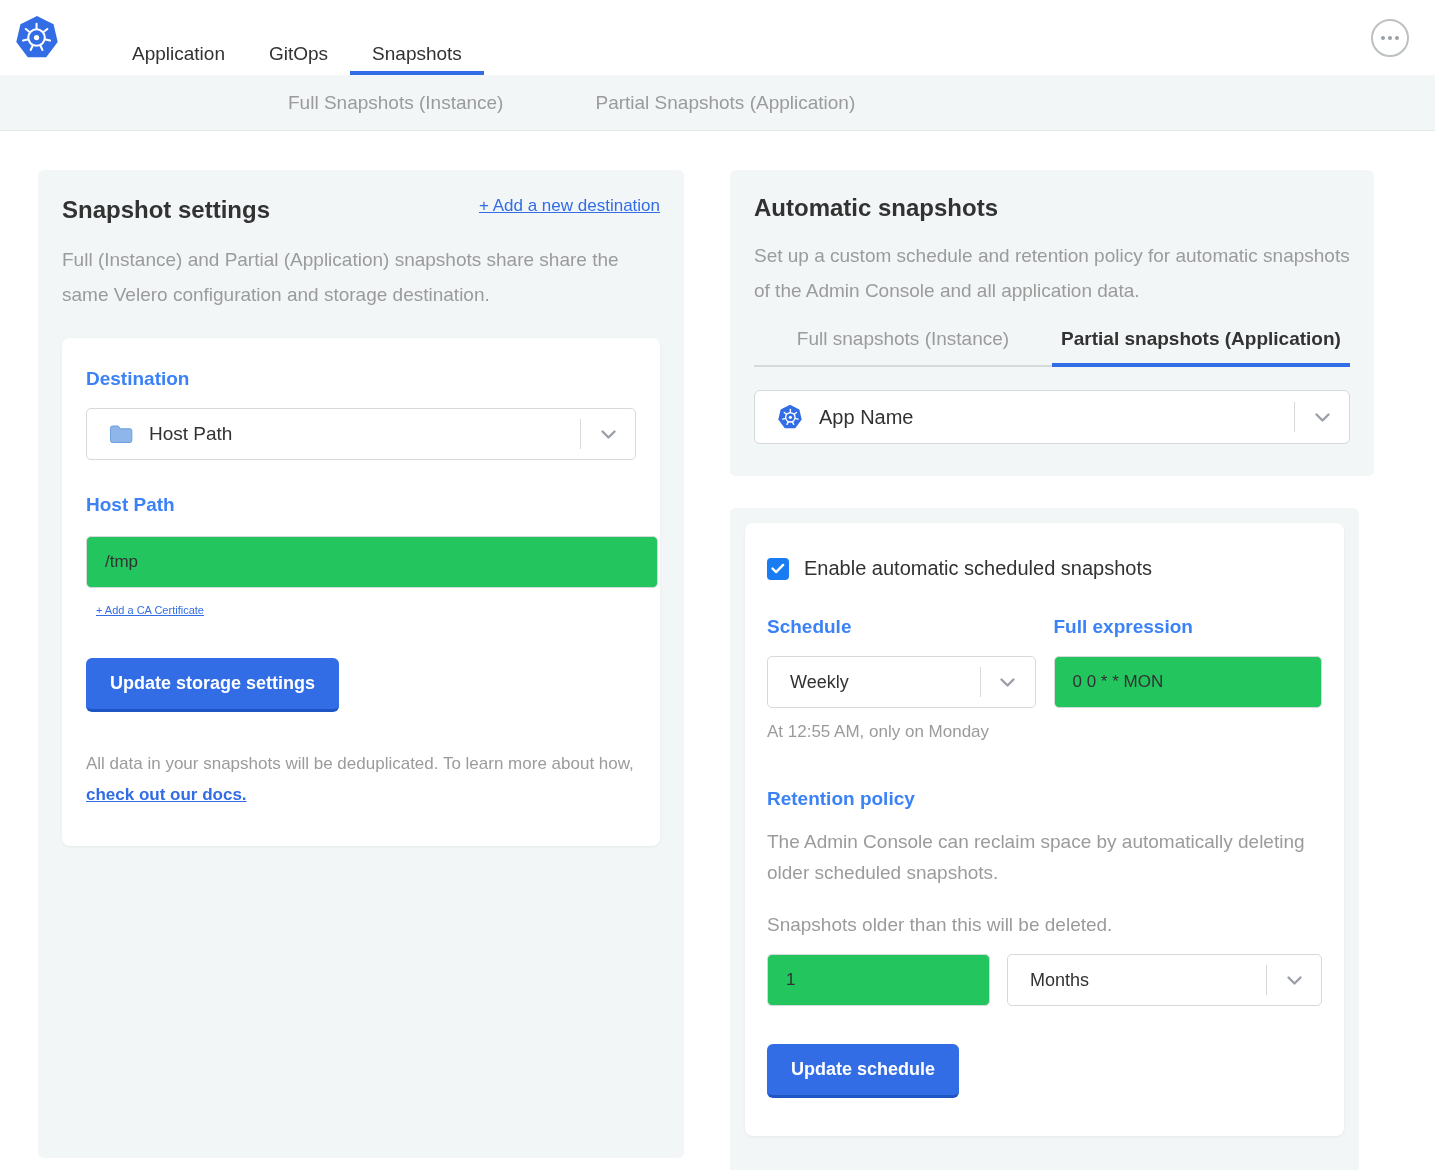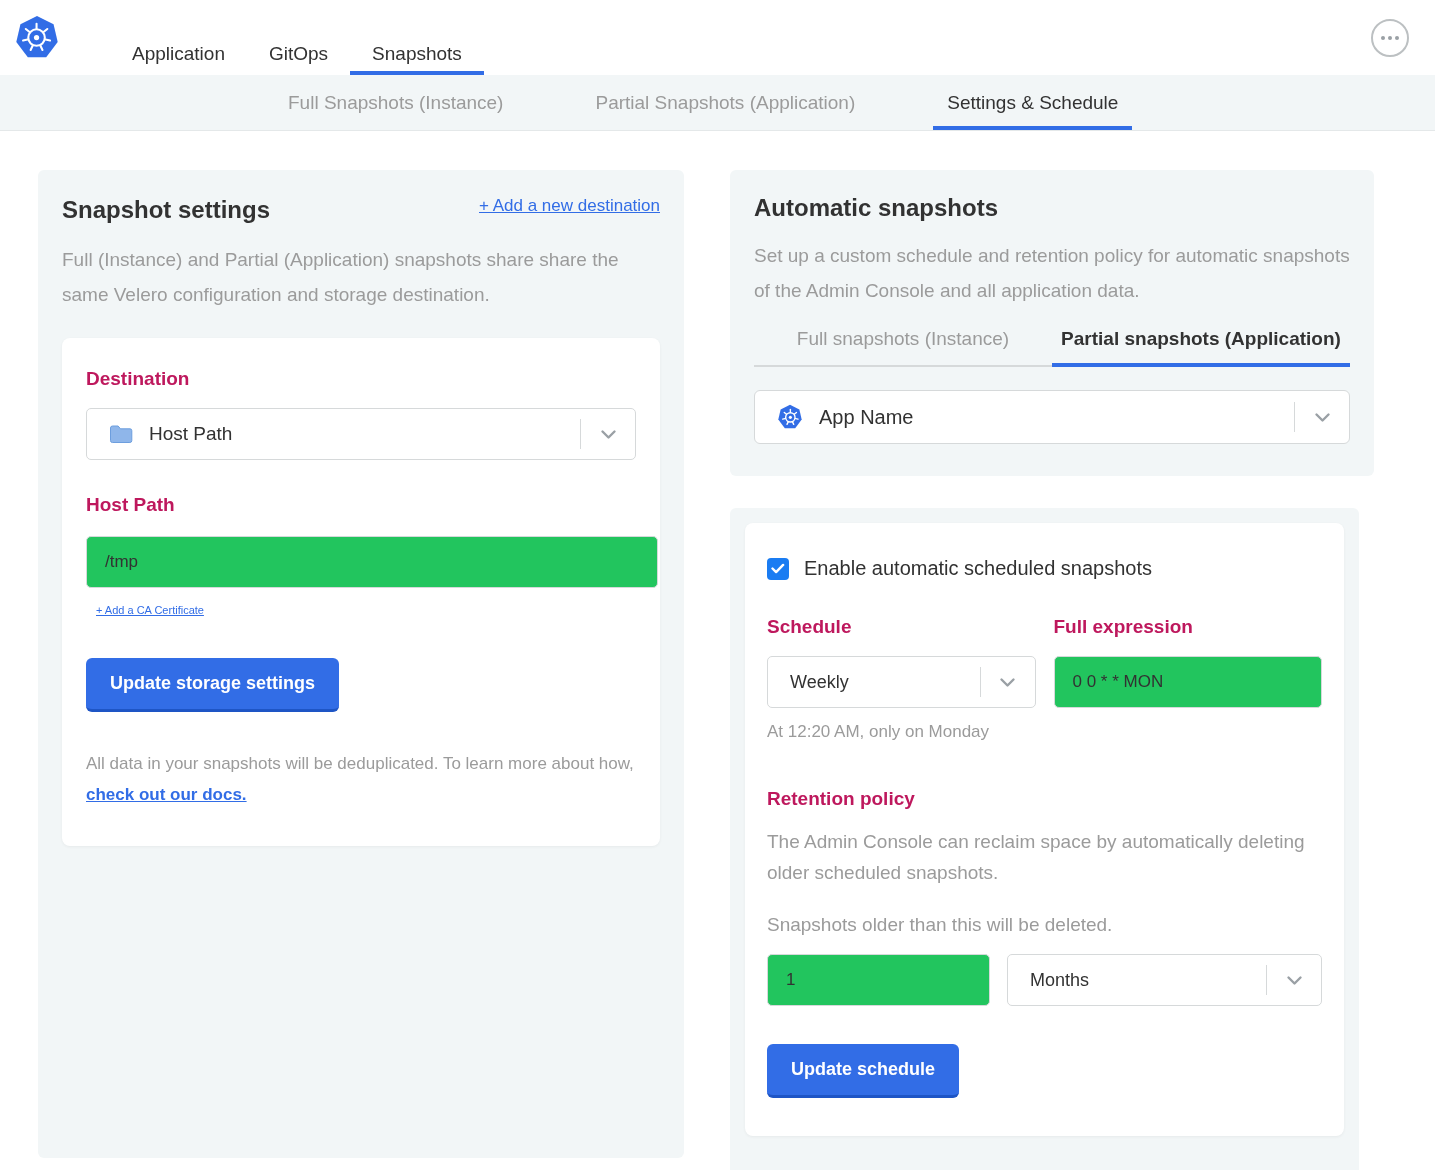--- a/index.html
+++ b/index.html
@@ -34,21 +34,21 @@
   h2.card-title { font-size:24px; font-weight:bold; color:#323232; }
   .muted { color:#9b9b9b; }
   a.link { color:#326de6; text-decoration:underline; cursor:pointer; }
 
   
   .title-row { display:flex; justify-content:space-between; align-items:flex-start; }
   .add-dest { font-size:17px; font-weight:500; }
   .card-desc { font-size:19px; line-height:35px; margin-top:18px; }
   .white-card { background:#fff; border-radius:8px; box-shadow:0 1px 3px rgba(50,50,50,.06); }
   .settings-card { margin-top:26px; padding:30px 24px 36px; }
-  .field-label { font-size:19px; font-weight:bold; color:#be185d; }
+  .field-label { font-size:19px; font-weight:bold; color:#3b82f6; }
   .selectbox { margin-top:18px; height:52px; background:#fff; border:1px solid #d6d9da; border-radius:5px; display:flex; align-items:center; padding-left:22px; font-size:19px; color:#323232; cursor:pointer; }
   .selectbox .sel-label { flex:1; margin-left:16px; }
   .selectbox .sel-label.no-icon { margin-left:0; }
   .v-div { width:1px; height:30px; background:#d6d9da; }
   .chev-cell { width:54px; display:flex; align-items:center; justify-content:center; }
   .text-input { display:block; width:100%; height:52px; border:1px solid #d6d9da; border-radius:5px; padding:0 18px; font-size:17px; font-family:"Liberation Sans", sans-serif; color:#323232; background:#22c55e; }
   .host-label { margin-top:34px; }
   .host-input { margin-top:20px; width:572px; }
   .ca-link { display:inline-block; margin:16px 0 0 10px; font-size:11px; font-weight:500; }
   .primary-btn { display:inline-block; margin-top:40px; background:#326de6; border:none; border-bottom:3px solid #1e55c5; border-radius:6px; color:#fff; font-weight:bold; font-size:18px; font-family:"Liberation Sans", sans-serif; padding:15px 24px; cursor:pointer; }
@@ -113,21 +113,20 @@
     <div class="menu-btn">
       <span class="dot"></span>
       <span class="dot"></span>
       <span class="dot"></span>
     </div>
   </div>
 
   <div class="subnav">
     <div class="subtab">Full Snapshots (Instance)</div>
     <div class="subtab">Partial Snapshots (Application)</div>
-    <div class="subtab active">Settings &amp; Schedule</div>
   </div>
 
   <div class="main">
 
     <div class="gray-card left-card">
       <div class="title-row">
         <h2 class="card-title">Snapshot settings</h2>
         <a class="link add-dest">+ Add a new destination</a>
       </div>
       <p class="card-desc muted">Full (Instance) and Partial (Application) snapshots share share the same Velero configuration and storage destination.</p>
@@ -216,21 +215,21 @@
               <div class="field-label">Schedule</div>
               <div class="selectbox" style="margin-top:0;">
                 <span class="sel-label no-icon" style="font-size:18px;">Weekly</span>
                 <span class="v-div"></span>
                 <span class="chev-cell">
                   <svg width="17" height="11" viewBox="0 0 17 11">
                       <path d="M2.5 2.5l6 6 6-6" fill="none" stroke="#9aa0a5" stroke-width="2.4" stroke-linecap="round" stroke-linejoin="round"></path>
                     </svg>
                 </span>
               </div>
-              <div class="helper muted">At 12:20 AM, only on Monday</div>
+              <div class="helper muted">At 12:55 AM, only on Monday</div>
             </div>
             <div>
               <div class="field-label">Full expression</div>
               <input class="text-input" type="text" value="0 0 * * MON" style="">
             </div>
           </div>
 
           <div class="field-label retention-title">Retention policy</div>
           <p class="retention-desc muted">The Admin Console can reclaim space by automatically deleting older scheduled snapshots.</p>
           <div class="retention-hint muted">Snapshots older than this will be deleted.</div>

